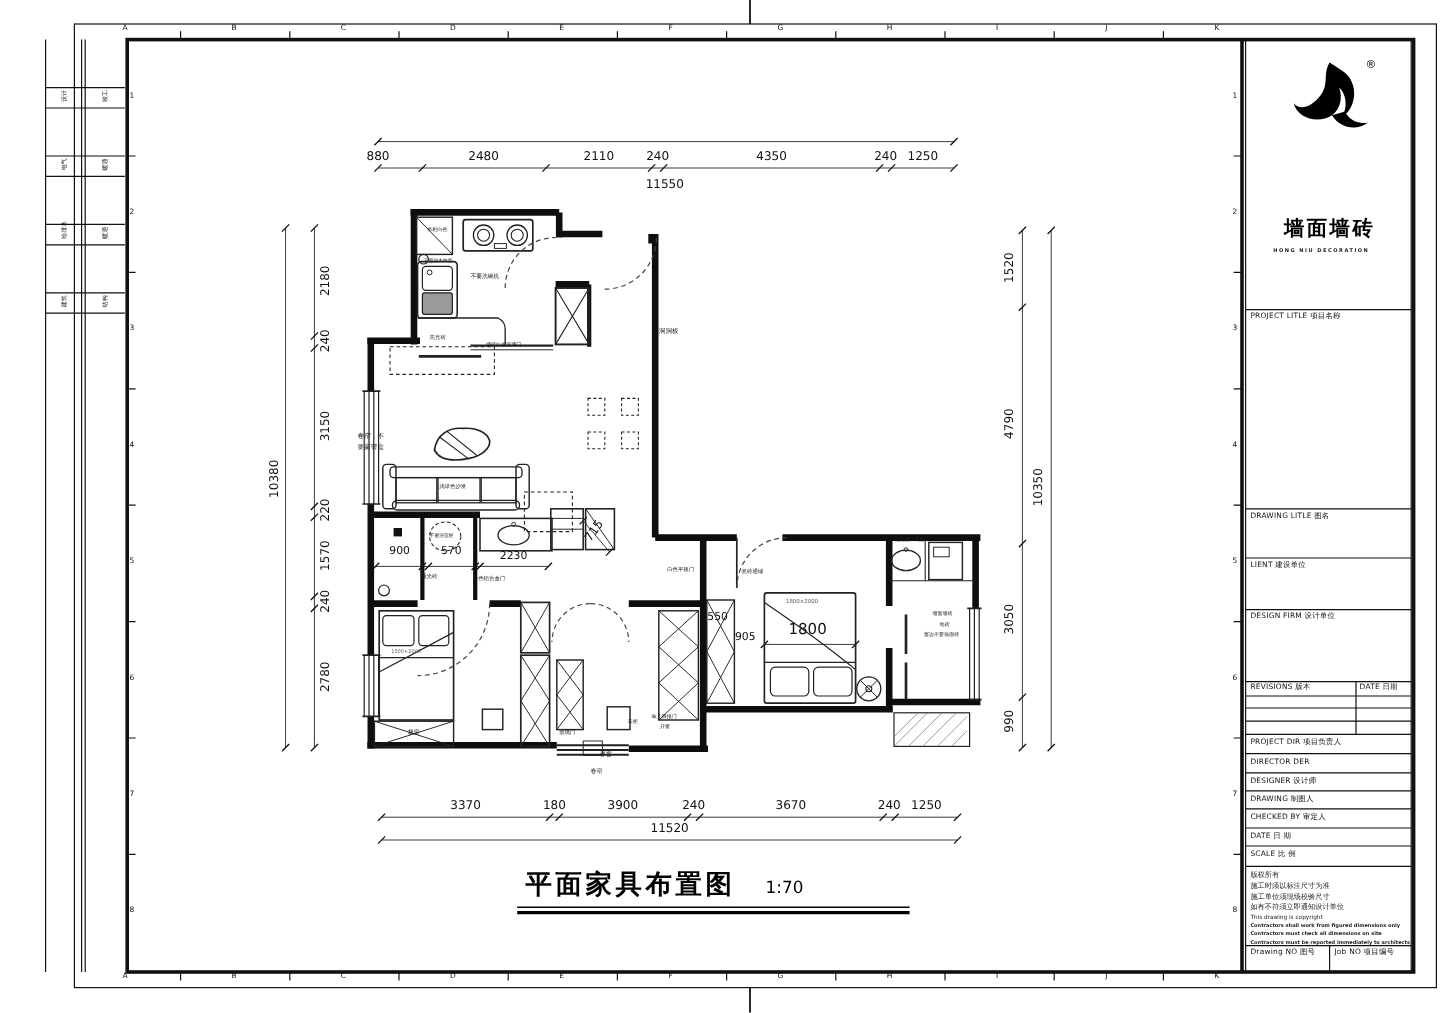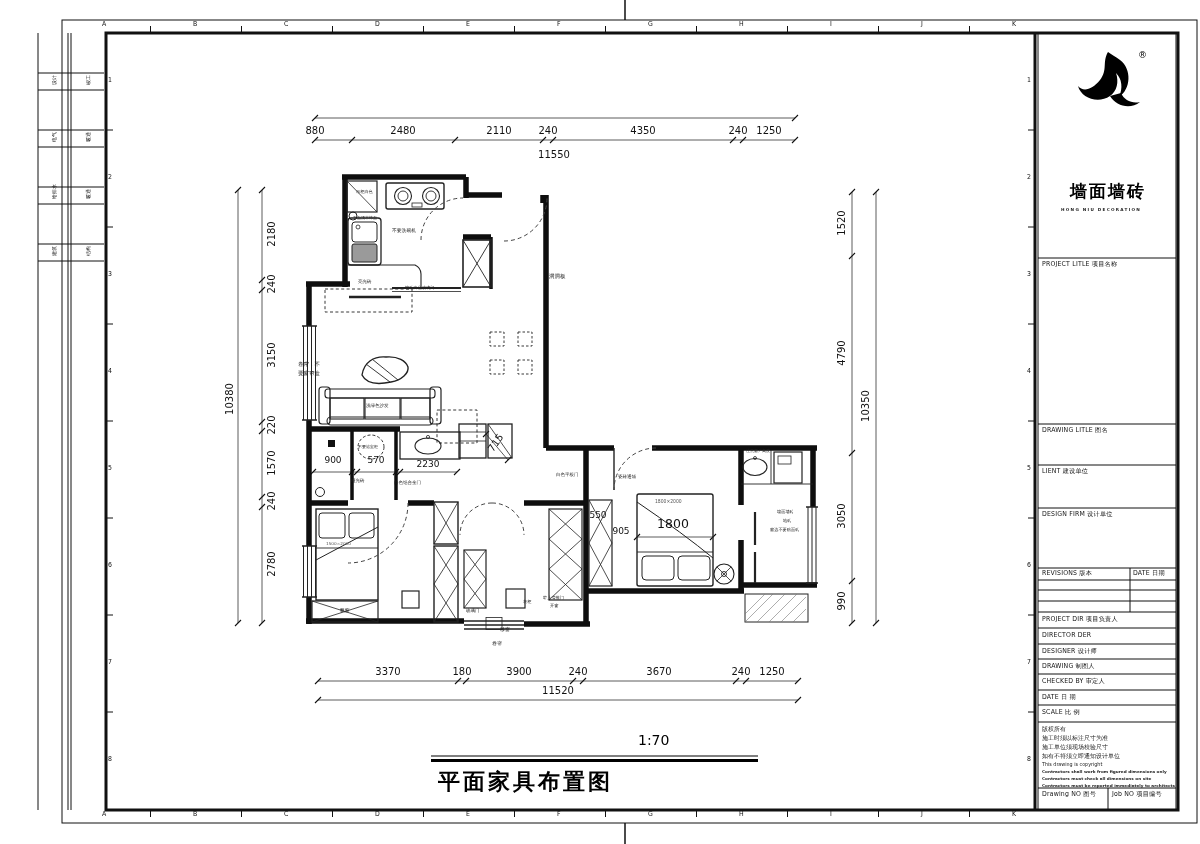--- a/index.html
+++ b/index.html
@@ -258,21 +258,21 @@
   <span class="sc" style="left:783px;top:518px;transform:scale(0.42);">地砖</span>
   <span class="sc" style="left:770px;top:527px;transform:scale(0.42);">窗边不要贴面砖</span>
   <span class="sc" style="left:340px;top:608px;transform:scale(0.48);">飘窗</span>
   <span class="sc" style="left:466px;top:608px;transform:scale(0.45);">玻璃门</span>
   <span class="sc" style="left:523px;top:599px;transform:scale(0.42);">衣柜</span>
   <span class="sc" style="left:543px;top:595px;transform:scale(0.42);">靠上滑推门</span>
   <span class="sc" style="left:550px;top:603px;transform:scale(0.42);">开窗</span>
   <span class="sc" style="left:500px;top:626px;transform:scale(0.5);">移窗</span>
   <span class="sc" style="left:492px;top:640px;transform:scale(0.5);">卷帘</span>
 
-  <span class="plan-title" style="left:438px;top:727px;margin-top:44px;">平面家具布置图</span>
+  <span class="plan-title" style="left:438px;top:727px;">平面家具布置图</span>
   <span class="plan-scale" style="left:638px;top:733px;">1:70</span>
 
   <span class="reg" style="left:1138px;top:51px;">®</span>
   <span class="brand" style="left:1060px;top:183px;width:96px;">墙面墙砖</span>
   <span class="sc" style="left:1061px;top:207px;transform:scale(0.42);letter-spacing:3px;font-weight:bold;">HONG NIU DECORATION</span>
 
   <span class="tbl" style="left:1042px;top:261px;">PROJECT LITLE  项目名称</span>
   <span class="tbl" style="left:1042px;top:427px;">DRAWING LITLE  图名</span>
   <span class="tbl" style="left:1042px;top:468px;">LIENT  建设单位</span>
   <span class="tbl" style="left:1042px;top:511px;">DESIGN FIRM  设计单位</span>

